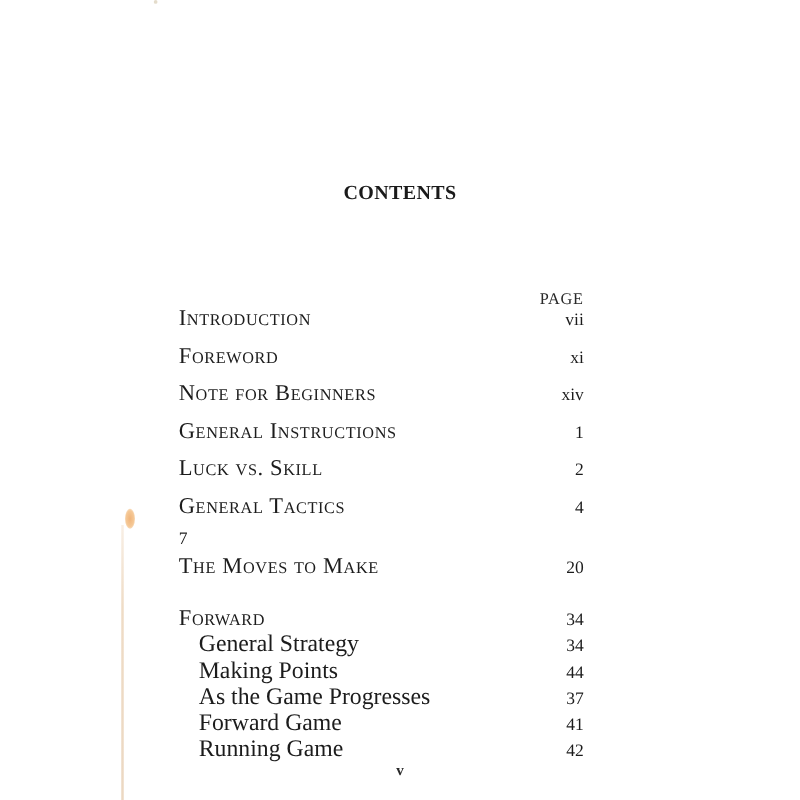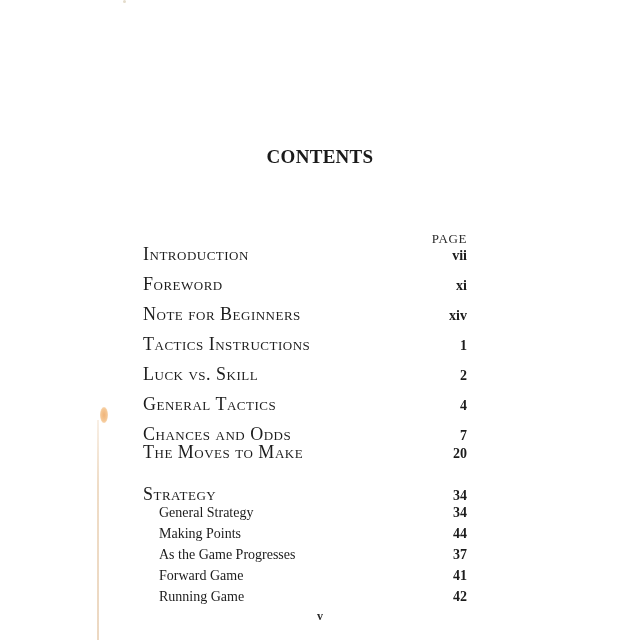--- a/index.html
+++ b/index.html
@@ -47,21 +47,21 @@
     height: 220px;
     background: linear-gradient(to bottom, rgba(238,215,190,0.4), #efdcc6 30%, #ecd8c2);
   }
   .title {
     position: absolute;
     left: 0;
     width: 640px;
     top: 146px;
     text-align: center;
     font-weight: bold;
-    font-size: 19px;
+    font-size: 16px;
     letter-spacing: 0.3px;
     color: #1a1a1a;
   }
   .page-col-label {
     position: absolute;
     right: 173px;
     top: 231px;
     font-size: 13px;
     letter-spacing: 0.6px;
     color: #2a2a2a;
@@ -80,28 +80,27 @@
     position: absolute;
     left: 0;
   }
   .row .label {
     font-variant: small-caps;
     font-size: 18px;
     letter-spacing: 0.5px;
   }
   .row.sub .label {
     font-variant: normal;
-    font-size: 14px;
+    font-size: 19px;
     letter-spacing: 0;
     padding-left: 16px;
   }
   .row .num {
     font-size: 14px;
     text-align: right;
-    font-weight: bold;
   }
   .folio {
     position: absolute;
     left: 0;
     width: 640px;
     top: 609px;
     text-align: center;
     font-size: 12px;
     font-weight: bold;
     color: #2a2a2a;
@@ -126,41 +125,40 @@
     </div>
     <div class="row" style="top:30px">
       <span class="label">Foreword</span>
       <span class="num">xi</span>
     </div>
     <div class="row" style="top:60px">
       <span class="label">Note for Beginners</span>
       <span class="num">xiv</span>
     </div>
     <div class="row" style="top:90px">
-      <span class="label">Tactics Instructions</span>
+      <span class="label">General Instructions</span>
       <span class="num">1</span>
     </div>
     <div class="row" style="top:120px">
       <span class="label">Luck vs. Skill</span>
       <span class="num">2</span>
     </div>
     <div class="row" style="top:150px">
       <span class="label">General Tactics</span>
       <span class="num">4</span>
     </div>
     <div class="row" style="top:180px">
-      <span class="label">Chances and Odds</span>
       <span class="num">7</span>
     </div>
     <div class="row" style="top:198px">
       <span class="label">The Moves to Make</span>
       <span class="num">20</span>
     </div>
     <div class="row" style="top:240px">
-      <span class="label">Strategy</span>
+      <span class="label">Forward</span>
       <span class="num">34</span>
     </div>
     <div class="row sub" style="top:261px">
       <span class="label">General Strategy</span>
       <span class="num">34</span>
     </div>
     <div class="row sub" style="top:282px">
       <span class="label">Making Points</span>
       <span class="num">44</span>
     </div>

